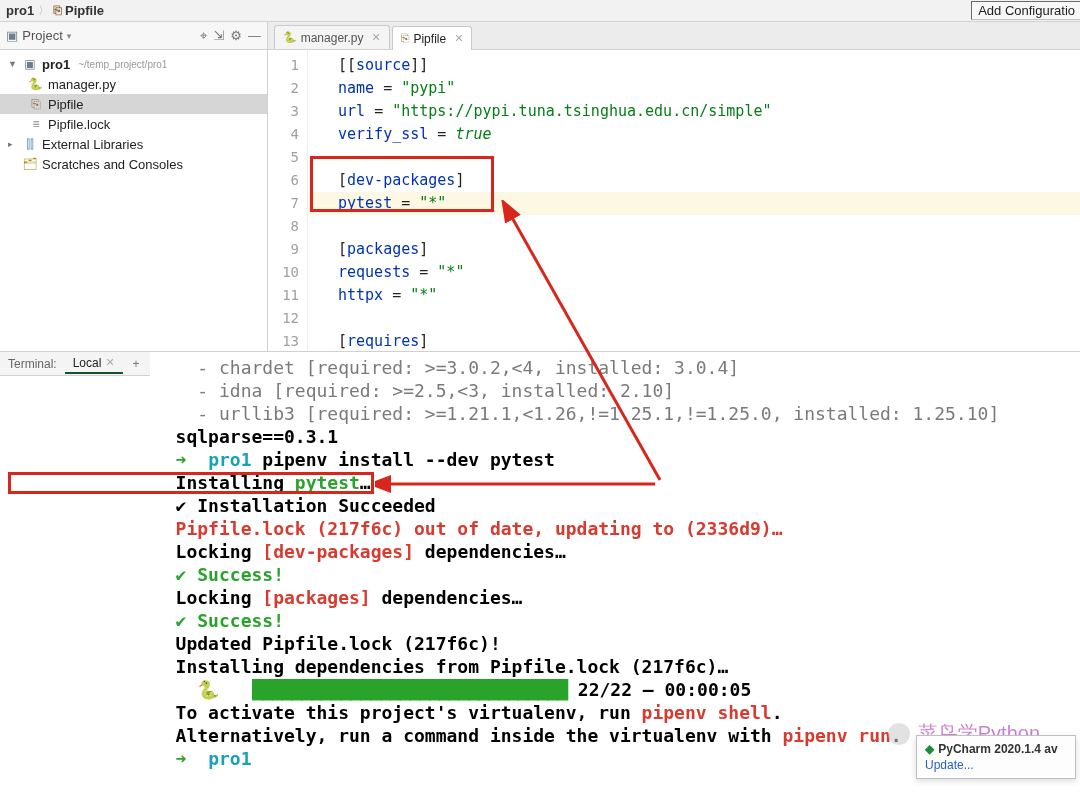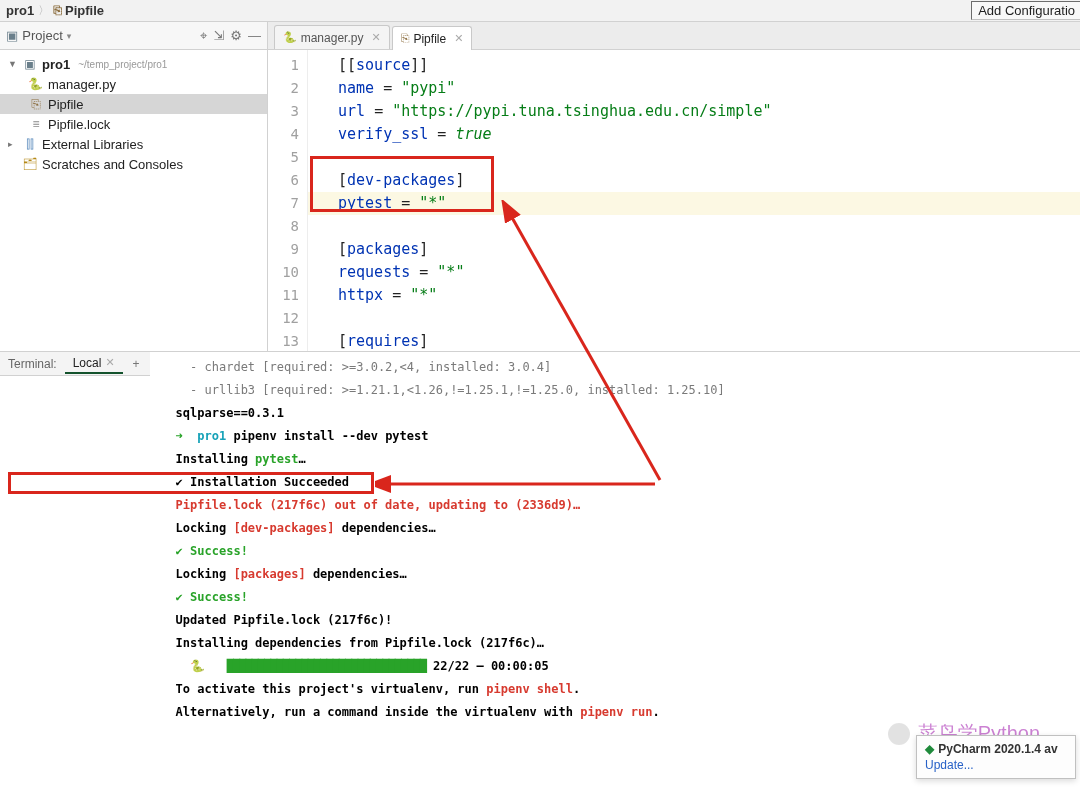--- a/index.html
+++ b/index.html
@@ -53,21 +53,21 @@
   .tok-sec { color: #0033b3; }
   .tok-val { color: #067d17; font-style: italic; }
   .tok-op { color: #222; }
 
   
   .term-panel { display: flex; flex-direction: row; height: 445px; justify-content: flex-end; }
   .term-tabs { height: 24px; display: flex; align-items: center; border-bottom: 1px solid #d1d1d1; background: #f4f4f4; font-size: 12px; }
   .term-tabs .lbl { padding: 0 8px; color: #666; }
   .term-tabs .ttab { padding: 2px 8px; border-bottom: 2px solid #14532d; color: #222; display:flex; align-items:center; gap:4px; }
   .term-tabs .plus { padding: 0 10px; color: #777; cursor: pointer; }
-  .term-body { flex: 1; padding: 4px 26px; font-size: 12px; line-height: 23px; overflow: hidden; color: #000; font-weight: 600; position: relative; }
+  .term-body { flex: 1; padding: 4px 26px; font-size: 18px; line-height: 23px; overflow: hidden; color: #000; font-weight: 600; position: relative; }
   .term-body .line { white-space: pre; }
   .c-grey { color: #7a7a7a; font-weight: 400; }
   .c-cyan { color: #17a2b8; }
   .c-green { color: #29a329; }
   .c-red { color: #d73a2f; }
   .c-blk { color: #000; }
   .progress-bar { background: #29a329; color: #29a329; letter-spacing: -1px; }
 
   
   .anno-box { position: absolute; border: 3px solid #d9261c; pointer-events: none; z-index: 50; }
@@ -183,35 +183,37 @@
   <div class="term-tabs">
     <span class="lbl">Terminal:</span>
     <span class="ttab">
       <span>Local</span>
       <span style="color:#aaa;font-size:11px">✕</span>
     </span>
     <span class="plus">+</span>
   </div>
   <div class="term-body mono" id="term">
       <div class="line"><span class="c-grey">  - chardet [required: &gt;=3.0.2,&lt;4, installed: 3.0.4]</span></div>
+      <div class="line"><span class="c-grey">  - idna [required: &gt;=2.5,&lt;3, installed: 2.10]</span></div>
       <div class="line"><span class="c-grey">  - urllib3 [required: &gt;=1.21.1,&lt;1.26,!=1.25.1,!=1.25.0, installed: 1.25.10]</span></div>
       <div class="line"><span class="c-blk">sqlparse==0.3.1</span></div>
       <div class="line"><span class="c-green">➜  </span><span class="c-cyan">pro1 </span><span class="c-blk">pipenv install --dev pytest</span></div>
       <div class="line"><span class="c-blk">Installing </span><span class="c-green">pytest</span><span class="c-blk">…</span></div>
       <div class="line"><span class="c-blk">✔ Installation Succeeded</span></div>
       <div class="line"><span class="c-red">Pipfile.lock (217f6c) out of date, updating to (2336d9)…</span></div>
       <div class="line"><span class="c-blk">Locking </span><span class="c-red">[dev-packages]</span><span class="c-blk"> dependencies…</span></div>
       <div class="line"><span class="c-green">✔ Success!</span></div>
       <div class="line"><span class="c-blk">Locking </span><span class="c-red">[packages]</span><span class="c-blk"> dependencies…</span></div>
       <div class="line"><span class="c-green">✔ Success!</span></div>
       <div class="line"><span class="c-blk">Updated Pipfile.lock (217f6c)!</span></div>
       <div class="line"><span class="c-blk">Installing dependencies from Pipfile.lock (217f6c)…</span></div>
       <div class="line"><span class="c-blk">  🐍   </span><span class="progress-bar">████████████████████████████████</span><span class="c-blk"> 22/22 — 00:00:05</span></div>
       <div class="line"><span class="c-blk">To activate this project's virtualenv, run </span><span class="c-red">pipenv shell</span><span class="c-blk">.</span></div>
       <div class="line"><span class="c-blk">Alternatively, run a command inside the virtualenv with </span><span class="c-red">pipenv run</span><span class="c-blk">.</span></div>
+      <div class="line"><span class="c-green">➜  </span><span class="c-cyan">pro1</span></div>
     </div>
 </div>
 
 <div class="anno-box" style="left:310px; top:156px; width:184px; height:56px;"></div>
 <div class="anno-box" style="left:8px; top:472px; width:366px; height:22px;"></div>
 
 <svg class="anno-arrow" style="left:380px; top:200px; width:300px; height:290px;">
   <defs>
       <marker id="ah1" markerWidth="10" markerHeight="10" refX="2" refY="3" orient="auto">
         <path d="M0,0 L0,6 L8,3 z" fill="#d9261c"></path>

